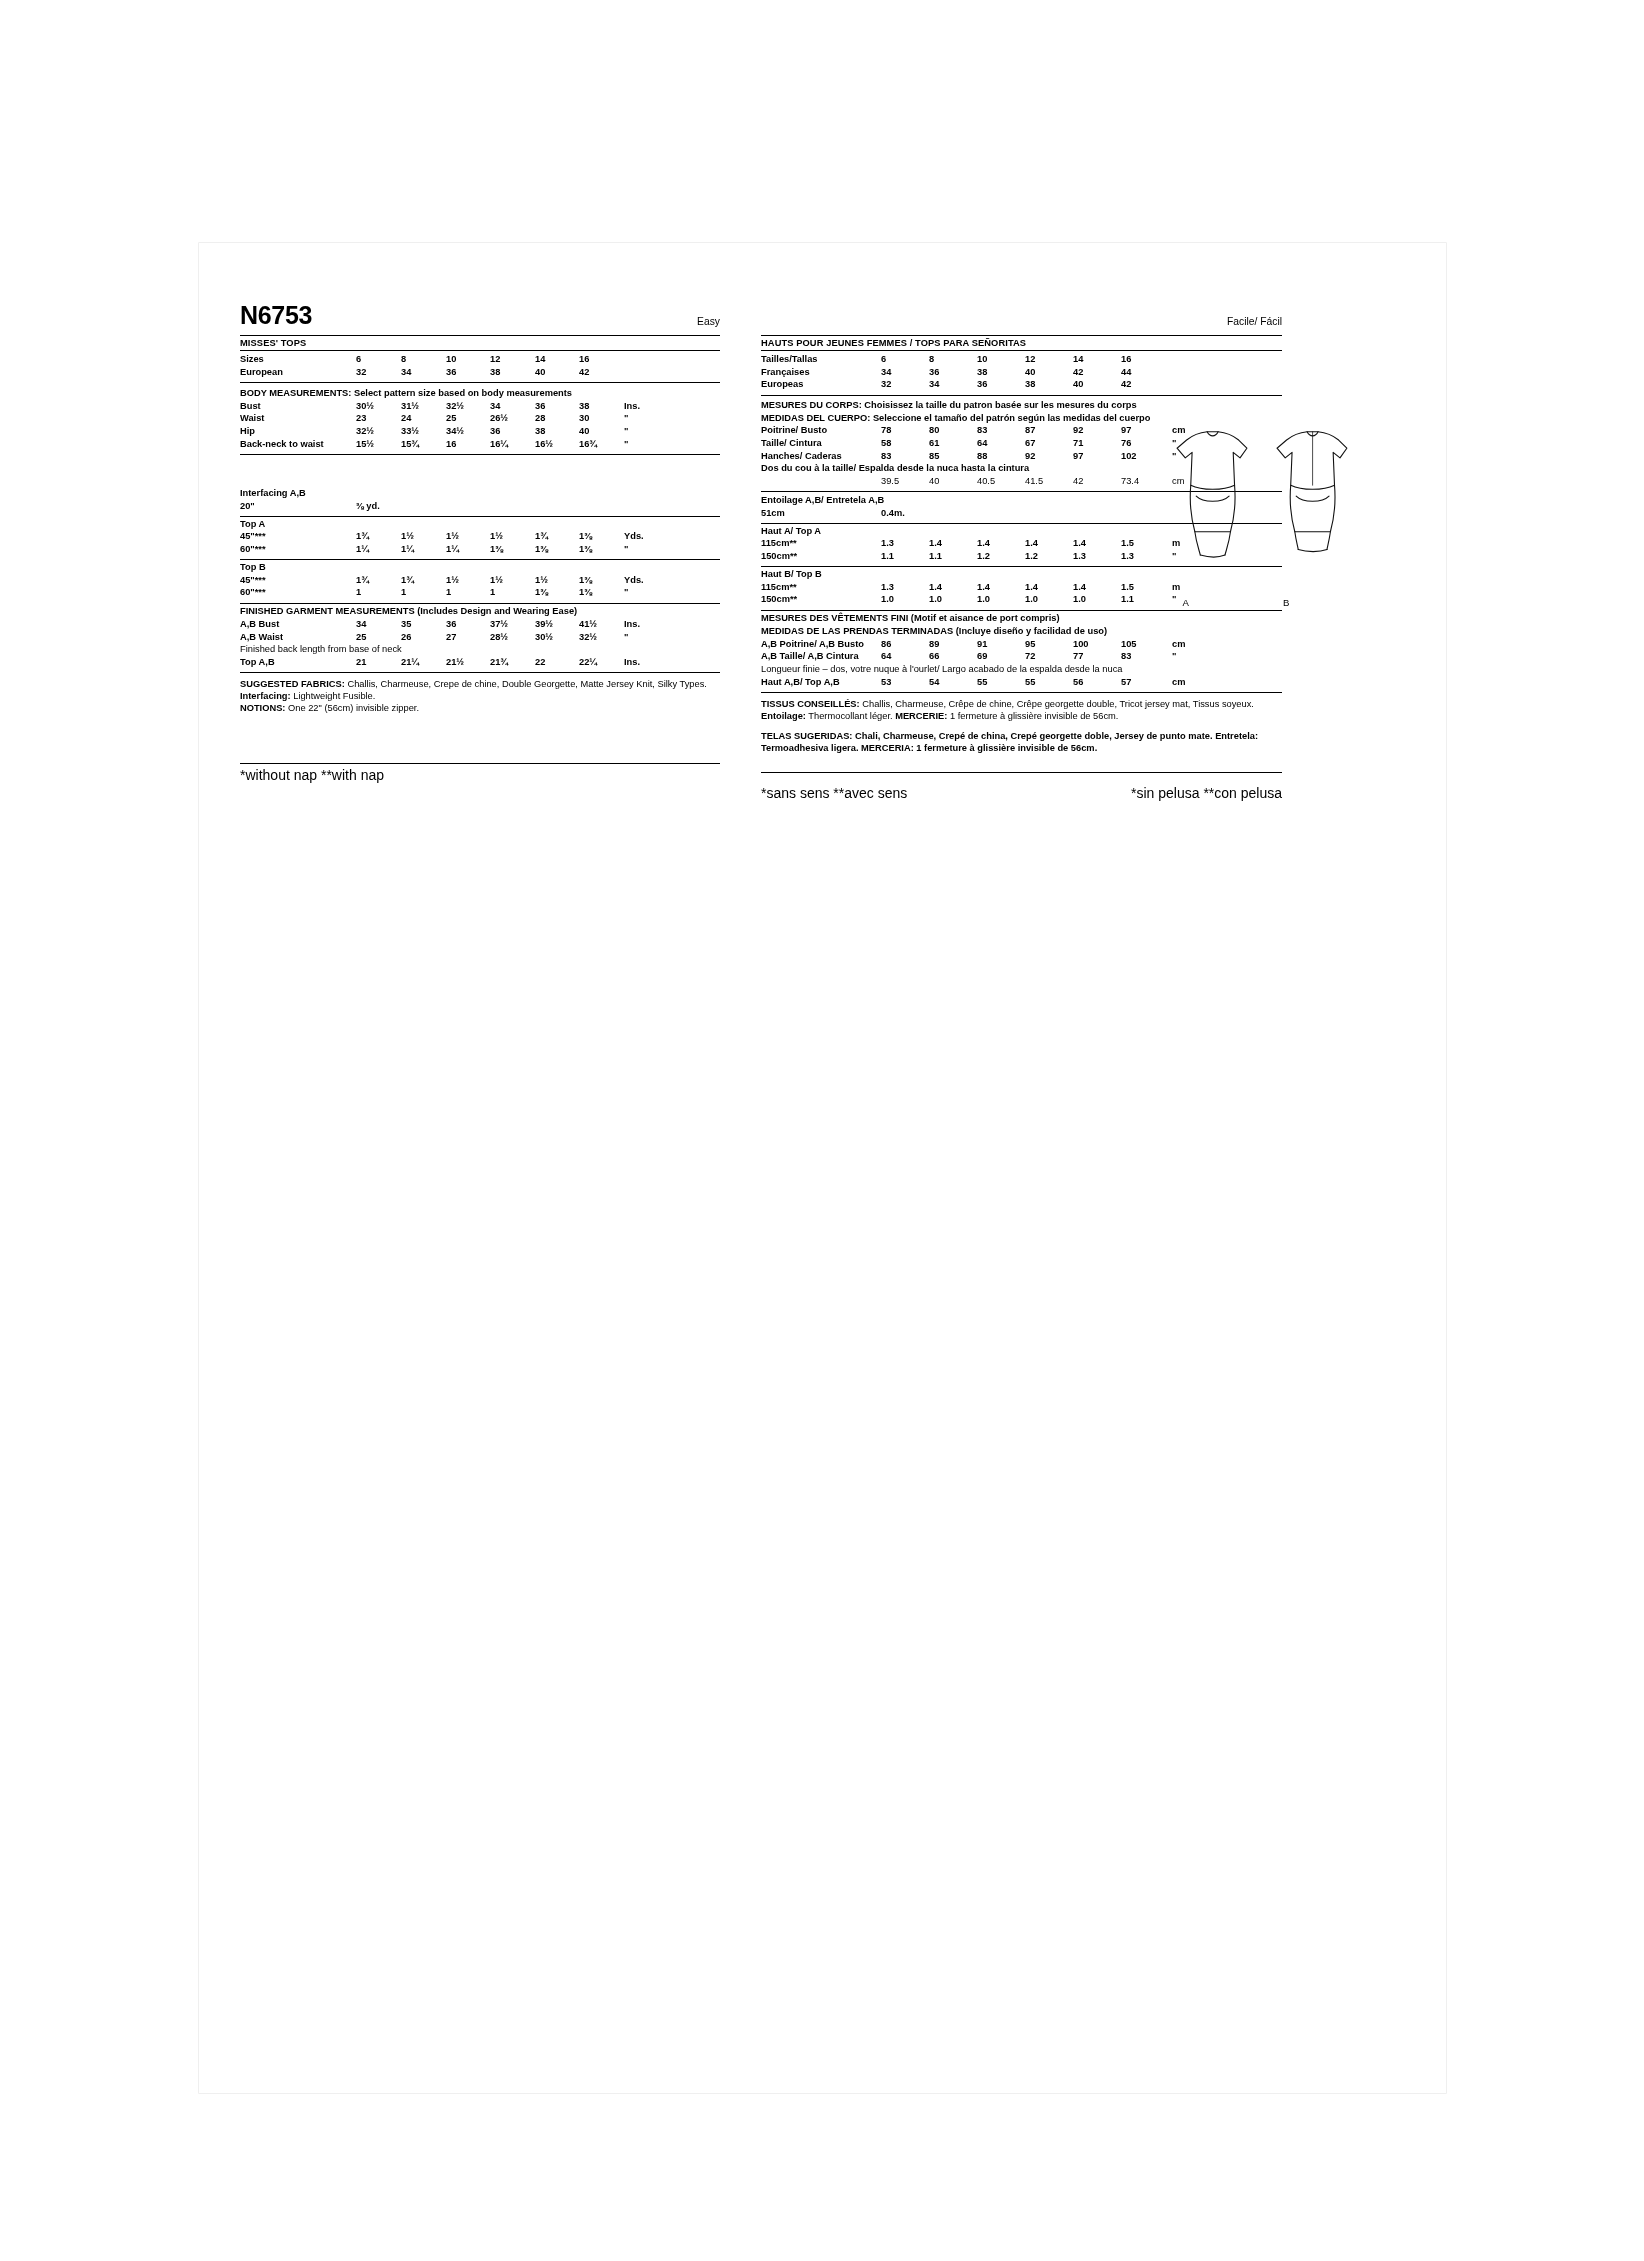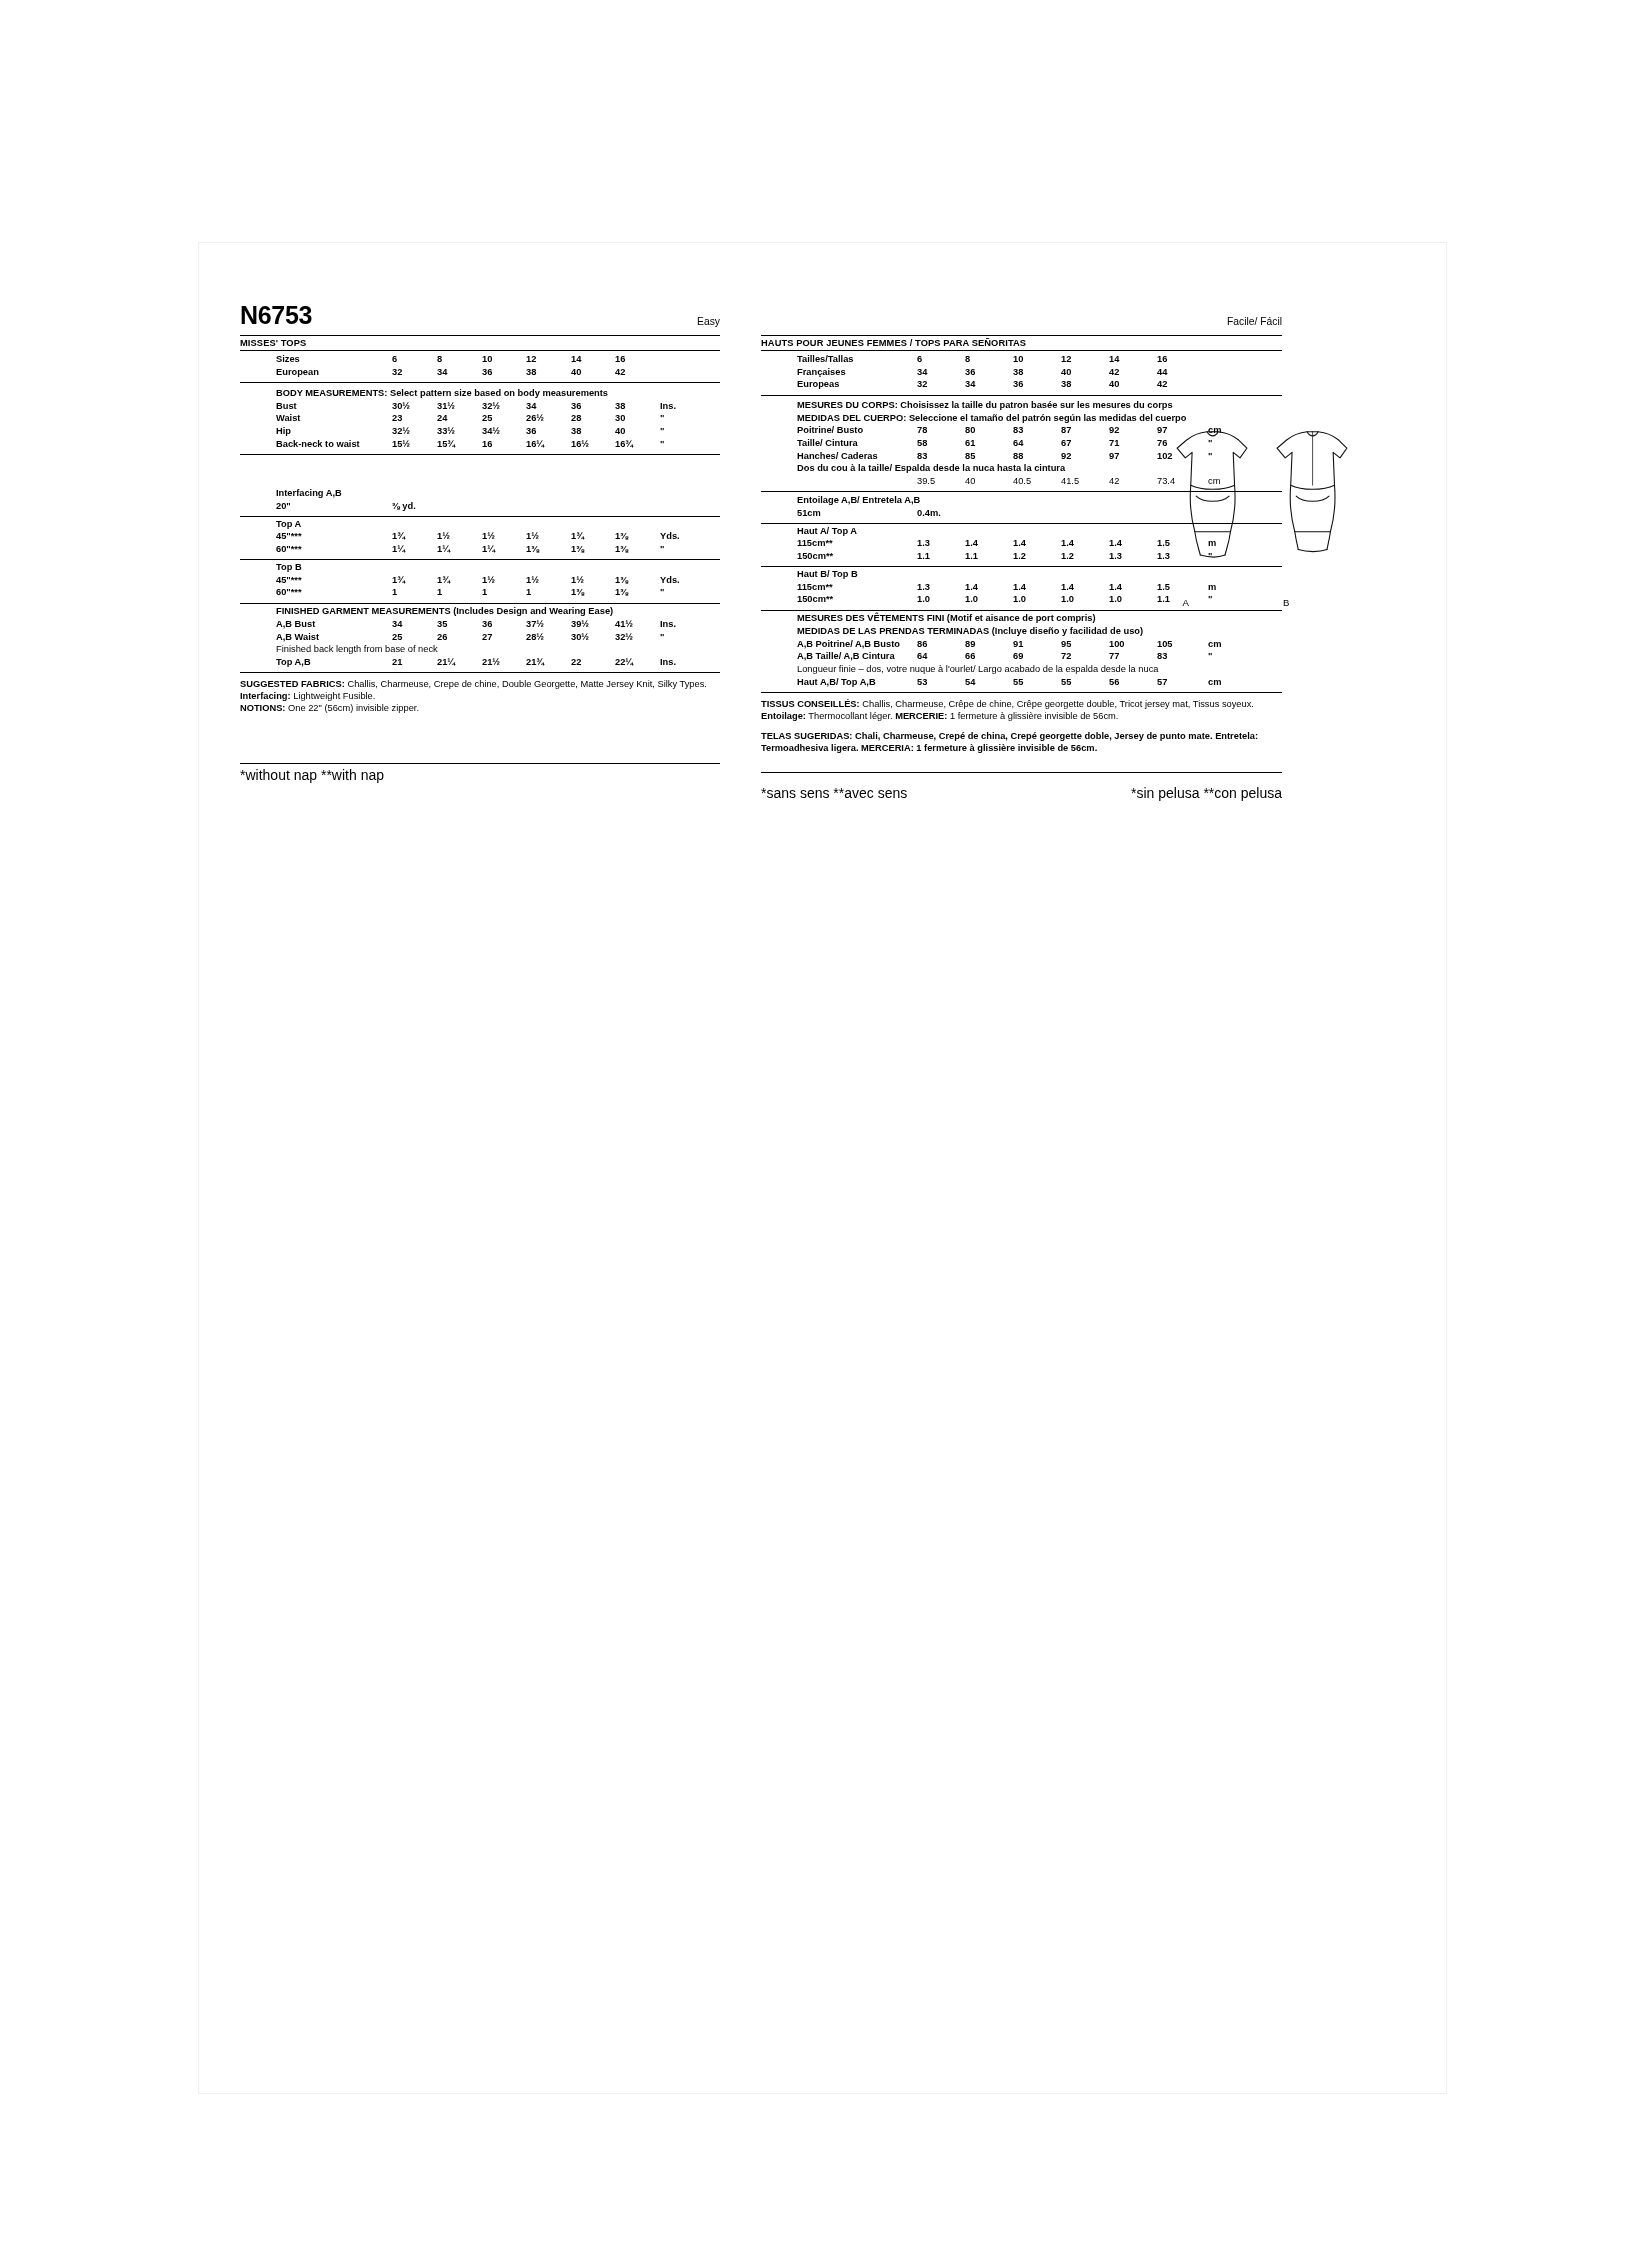--- a/index.html
+++ b/index.html
@@ -9,21 +9,21 @@
   .content{position:absolute;left:41px;top:58px;width:1165px;}
   .col{position:absolute;top:0;}
   .colL{left:0;width:480px;}
   .colR{left:521px;width:521px;}
   .pid{font-size:25px;font-weight:bold;letter-spacing:-0.3px;}
   .easy{font-size:10.3px;}
   .hrule{border-bottom:1.1px solid #000;margin-top:2.1px;}
   .thin{border-bottom:0.6px solid #000;}
   .hairline{border-bottom:0.5px solid #000;}
   .ttl{font-size:9.3px;font-weight:bold;letter-spacing:0.1px;}
-  .row{position:relative;height:12.7px;font-size:9.3px;white-space:nowrap;margin-left:36px;}
+  .row{position:relative;height:12.7px;font-size:9.3px;white-space:nowrap;}
   .row.b{font-weight:bold;}
   .lbl{position:absolute;left:0;top:0;}
   .c{position:absolute;top:0;text-align:left;}
   .unit{position:absolute;top:0;}
   .note{font-size:9.3px;line-height:12px;}
   .foot{font-size:14px;}
   .illus{position:absolute;left:911px;top:113px;width:226px;height:178px;}
   .abrow{position:absolute;left:911px;top:296px;width:226px;font-size:9.6px;}
   svg{display:block;}
 </style>

